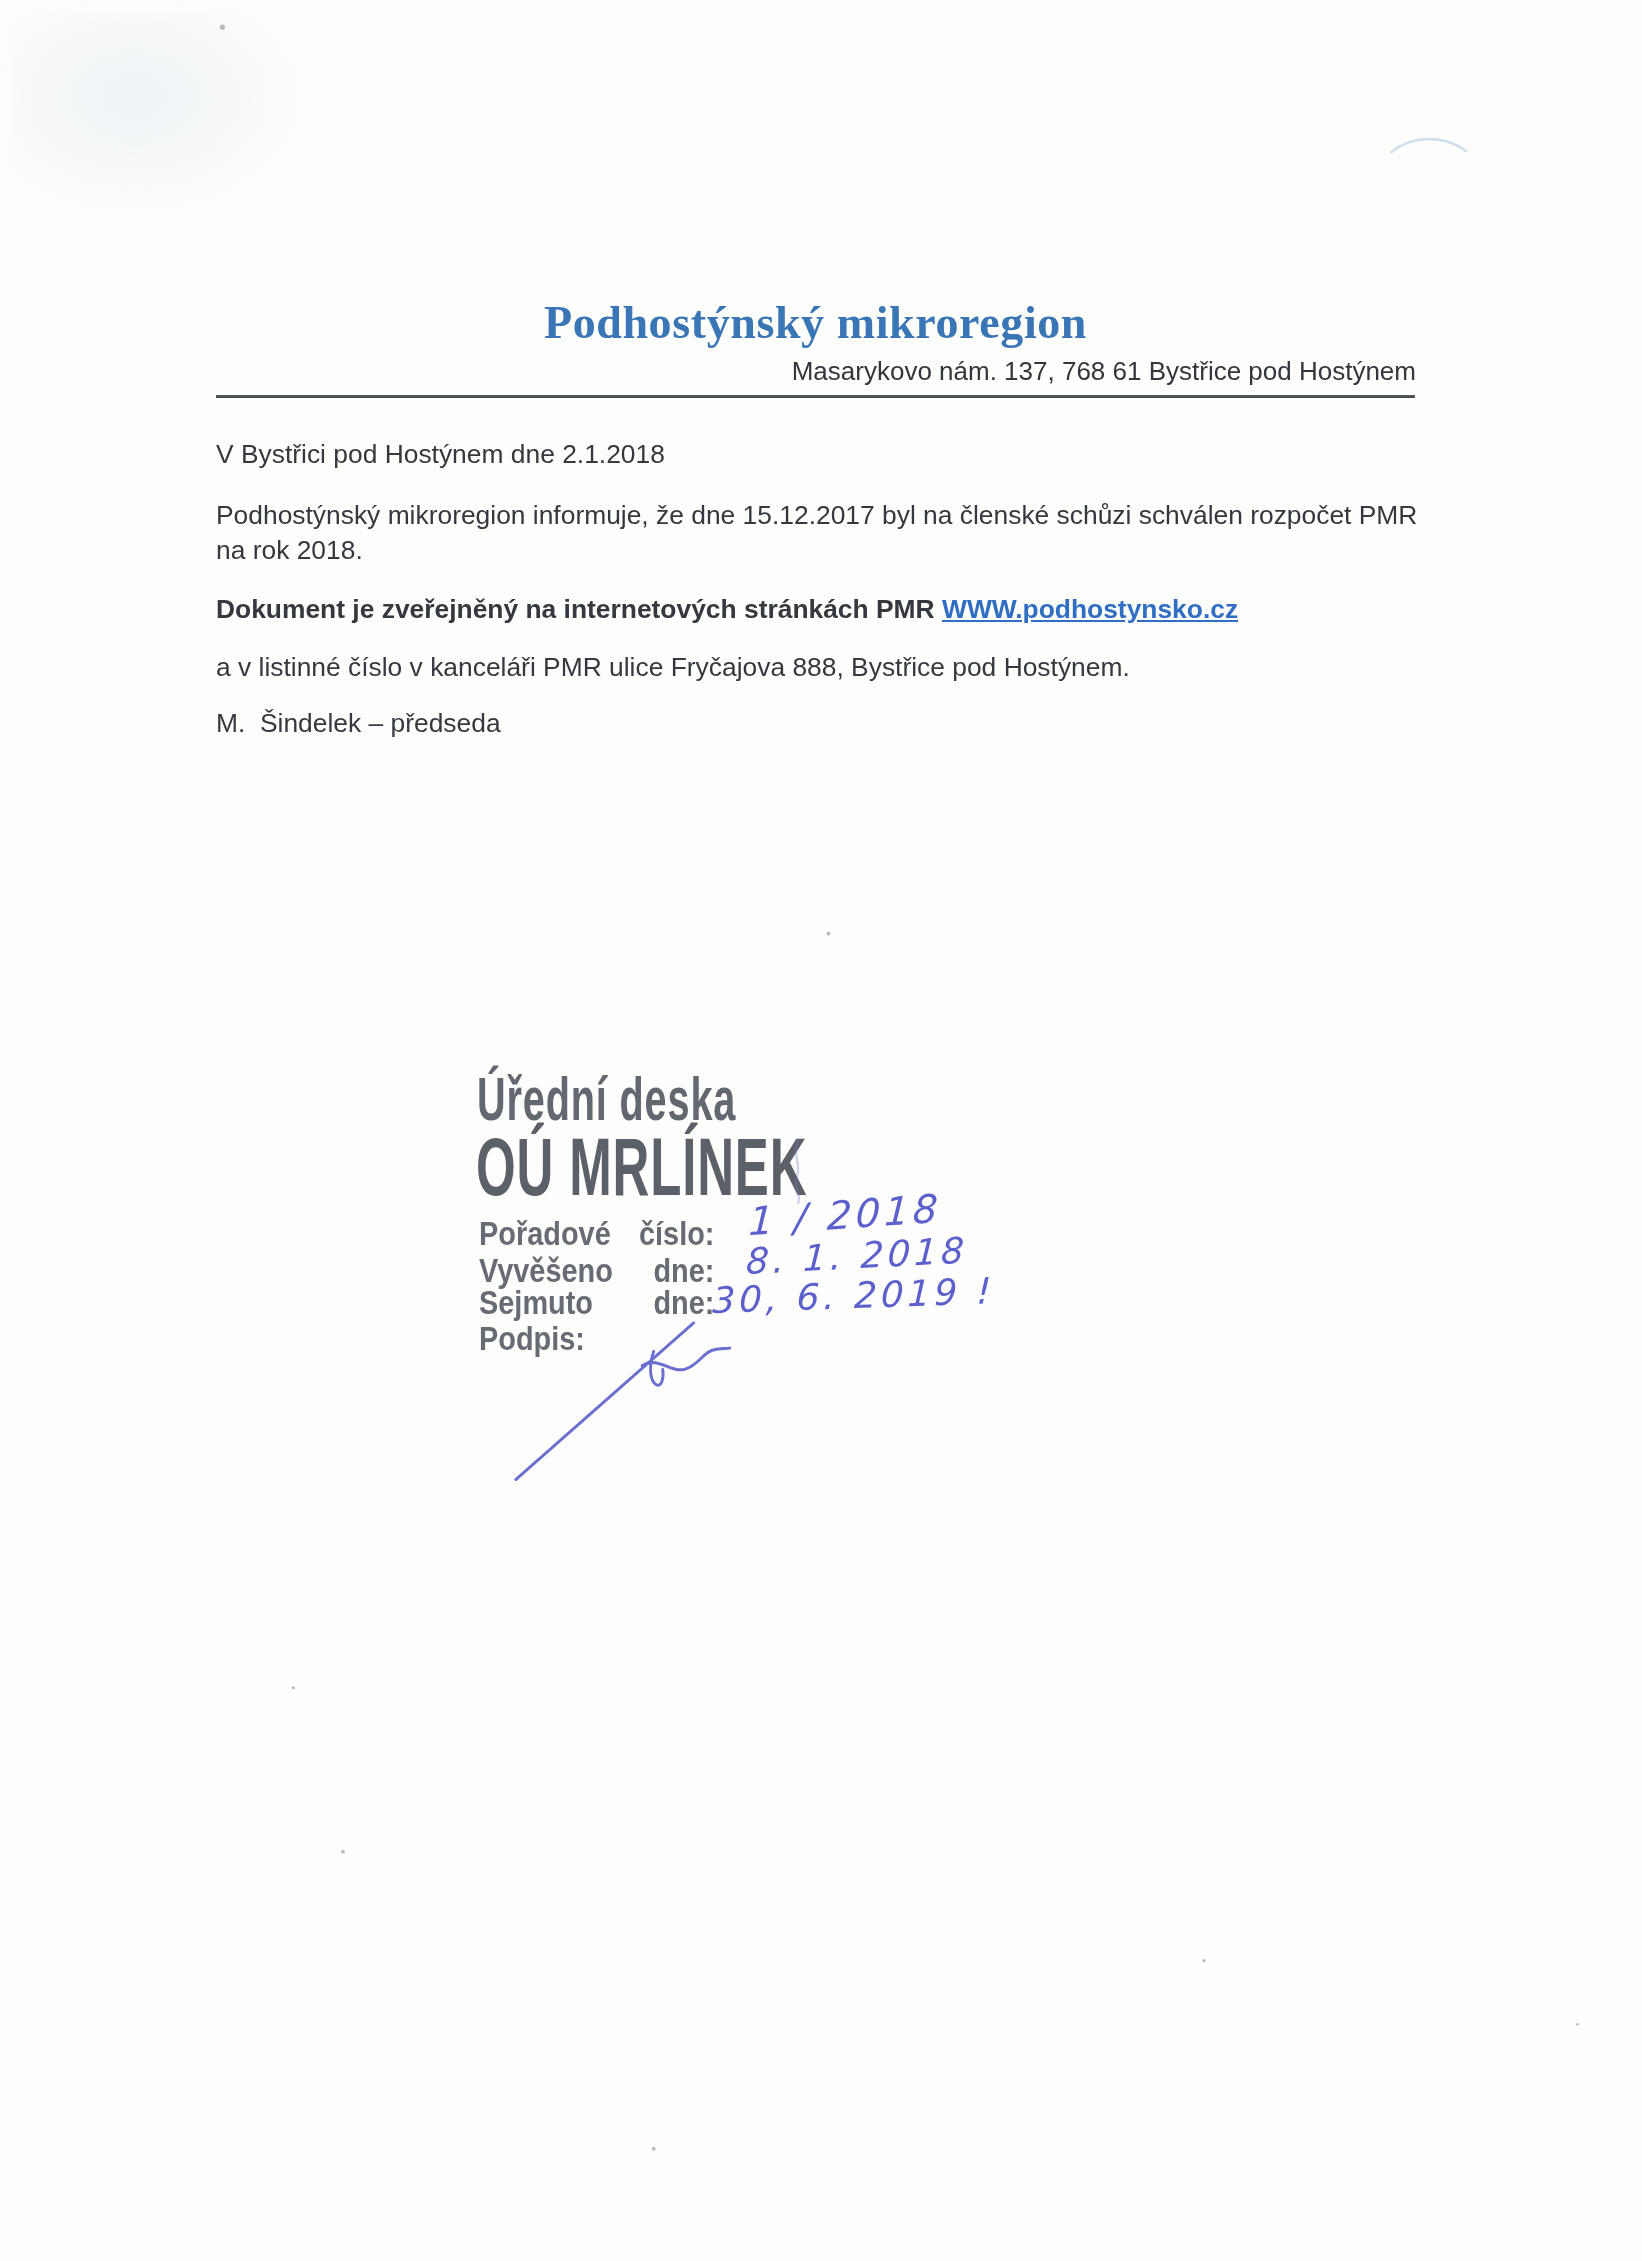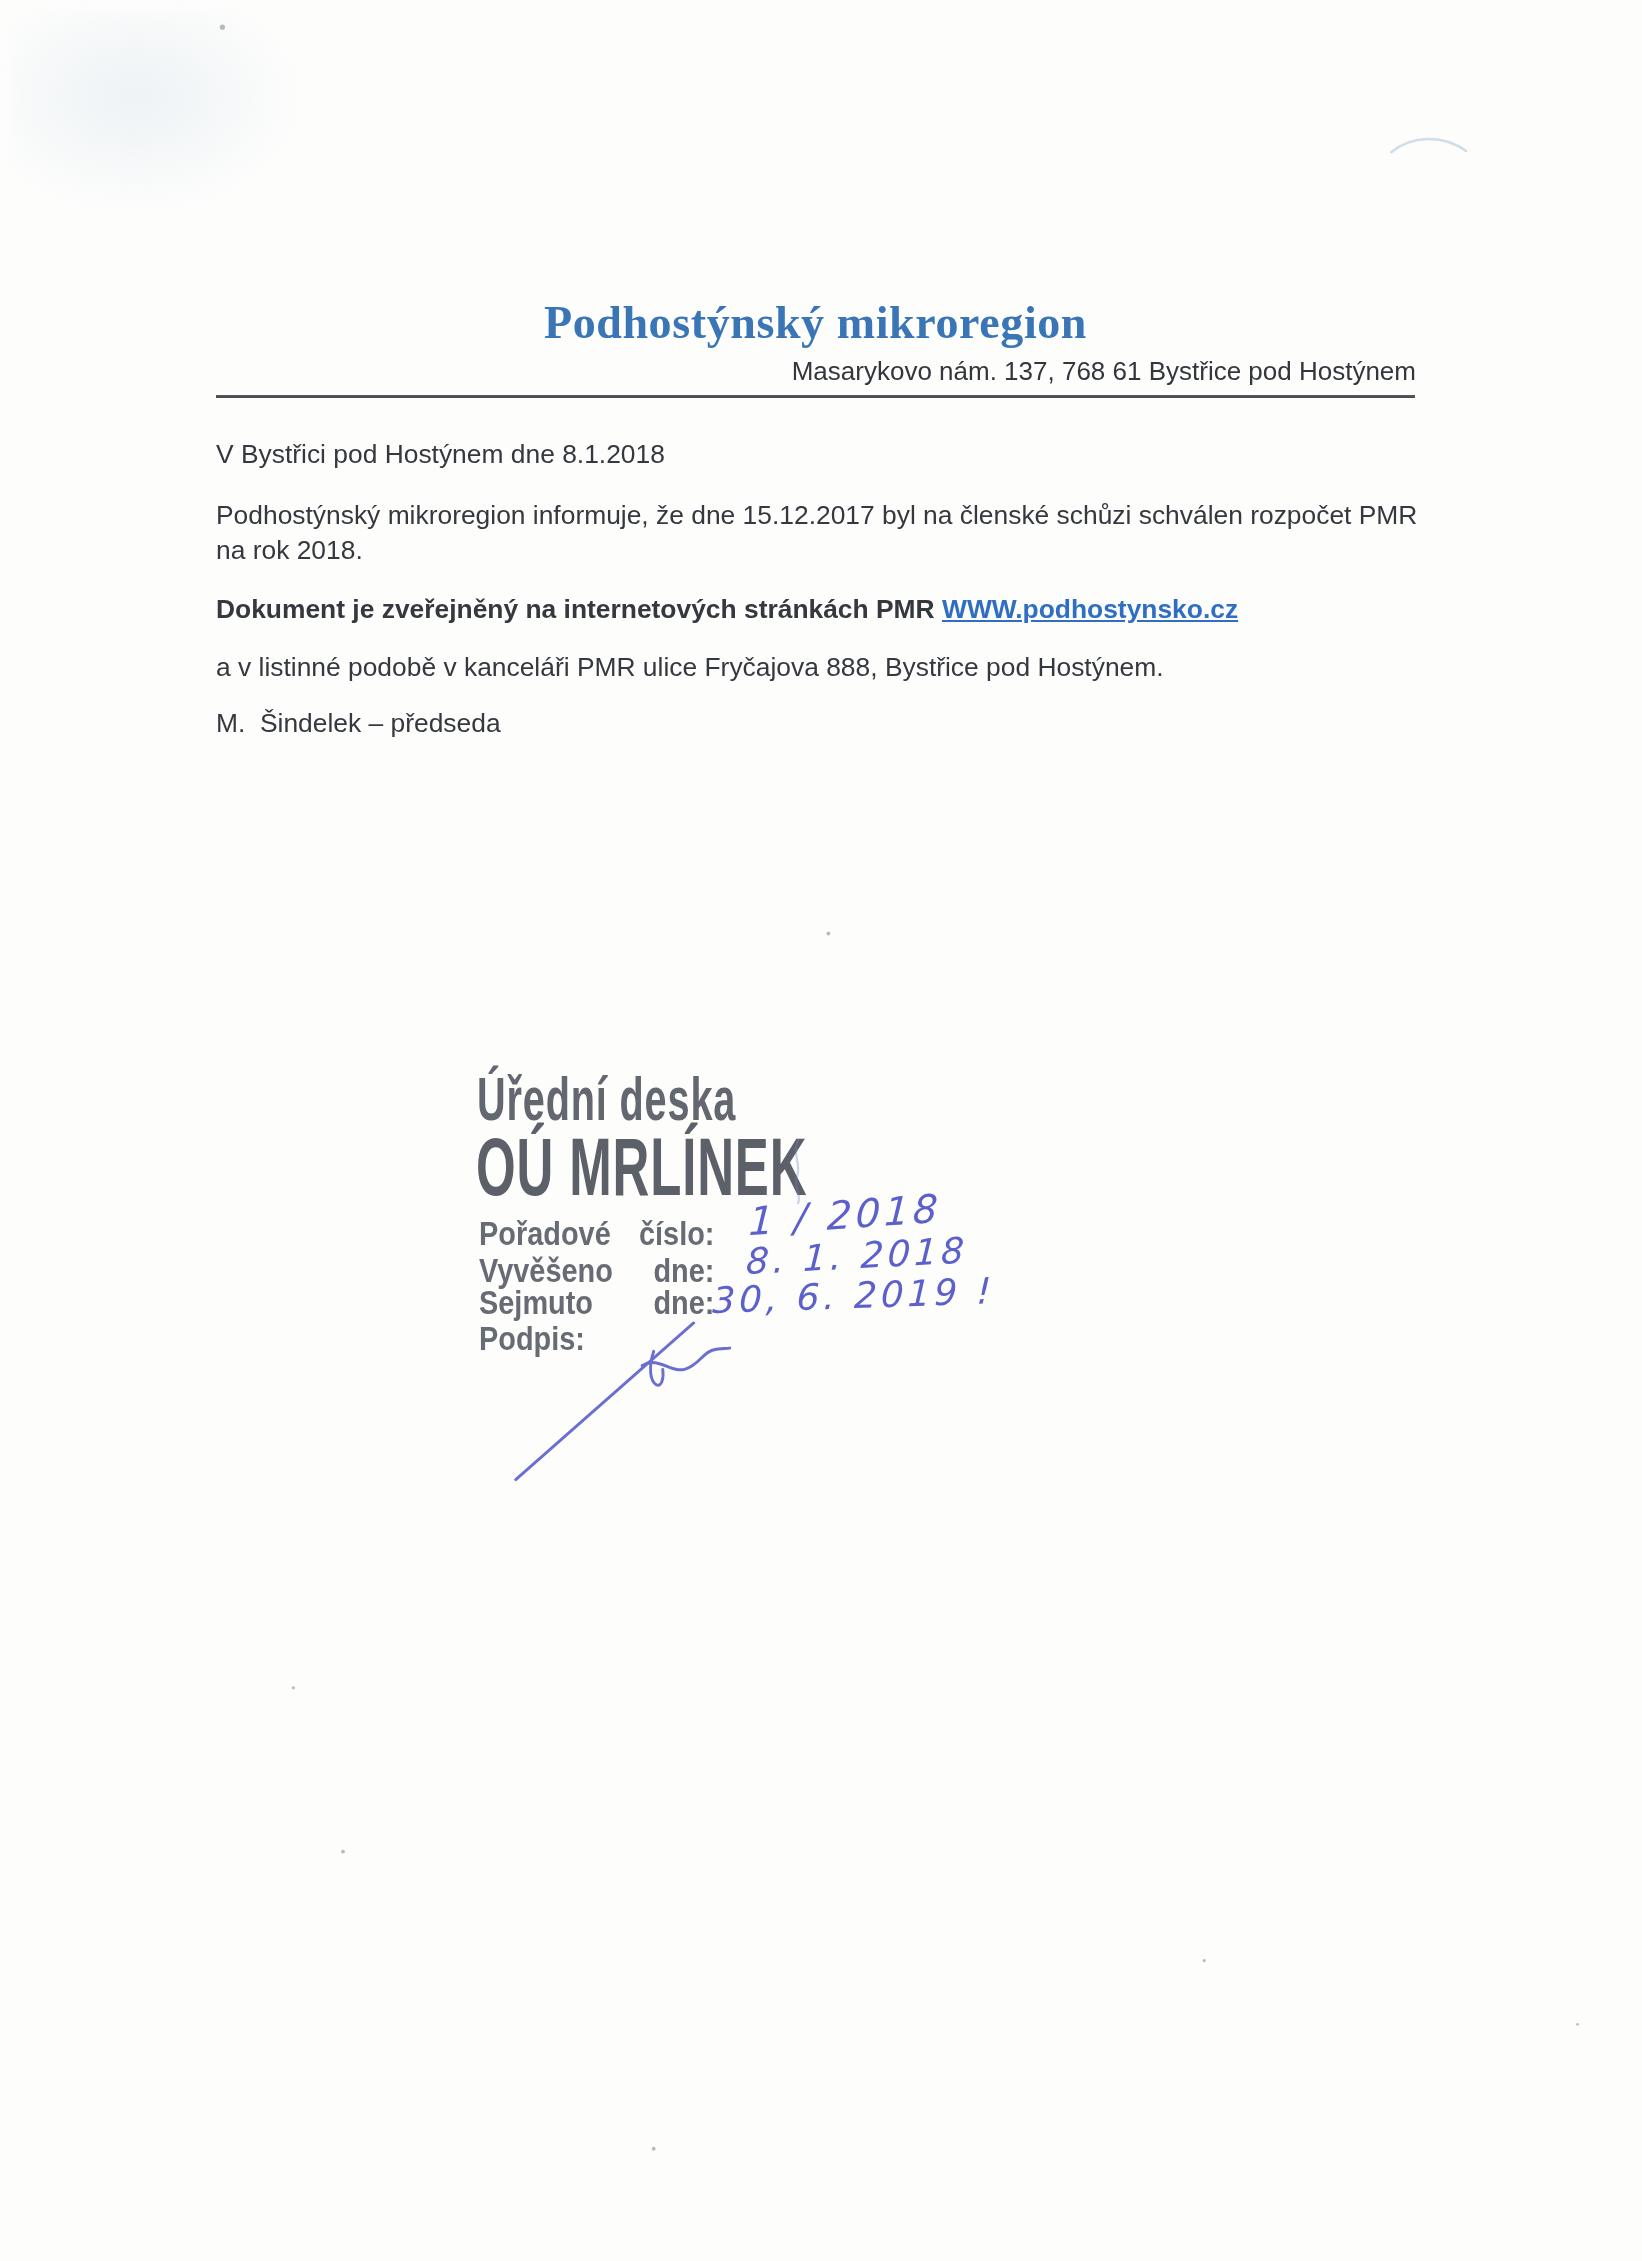--- a/index.html
+++ b/index.html
@@ -67,27 +67,27 @@
 <body>
 
 <div class="page">
 
   <div class="scan-tint"></div>
 
   <h1 class="title">Podhostýnský mikroregion</h1>
   <div class="subtitle">Masarykovo nám. 137, 768 61 Bystřice pod Hostýnem</div>
   <div class="rule"></div>
 
-  <p class="bodyline dateline">V Bystřici pod Hostýnem dne 8.1.2018</p>
+  <p class="bodyline dateline">V Bystřici pod Hostýnem dne 2.1.2018</p>
 
   <p class="bodyline para1">Podhostýnský mikroregion informuje, že dne 15.12.2017 byl na členské schůzi schválen rozpočet PMR na rok 2018.</p>
 
   <p class="bodyline para2"><span>Dokument je zveřejněný na internetových stránkách PMR </span><a class="link">WWW.podhostynsko.cz</a></p>
 
-  <p class="bodyline para3">a v listinné podobě v kanceláři PMR ulice Fryčajova 888, Bystřice pod Hostýnem.</p>
+  <p class="bodyline para3">a v listinné číslo v kanceláři PMR ulice Fryčajova 888, Bystřice pod Hostýnem.</p>
 
   <p class="bodyline para4">M.  Šindelek – předseda</p>
 
   <section>
     <div class="stamp-line1">Úřední deska</div>
     <div class="stamp-line2">OÚ MRLÍNEK</div>
 
     <div class="srow row0">
       <div class="srow-inner">
         <span>Pořadové</span>

